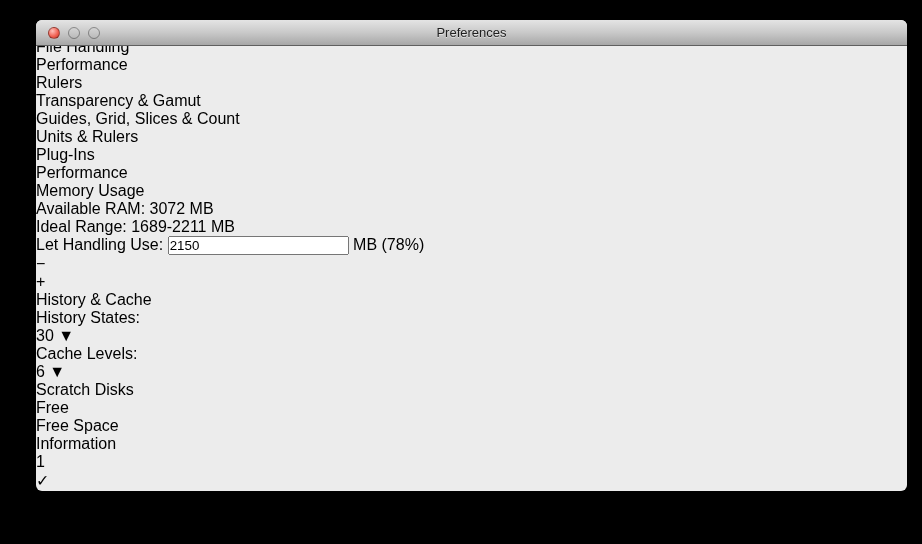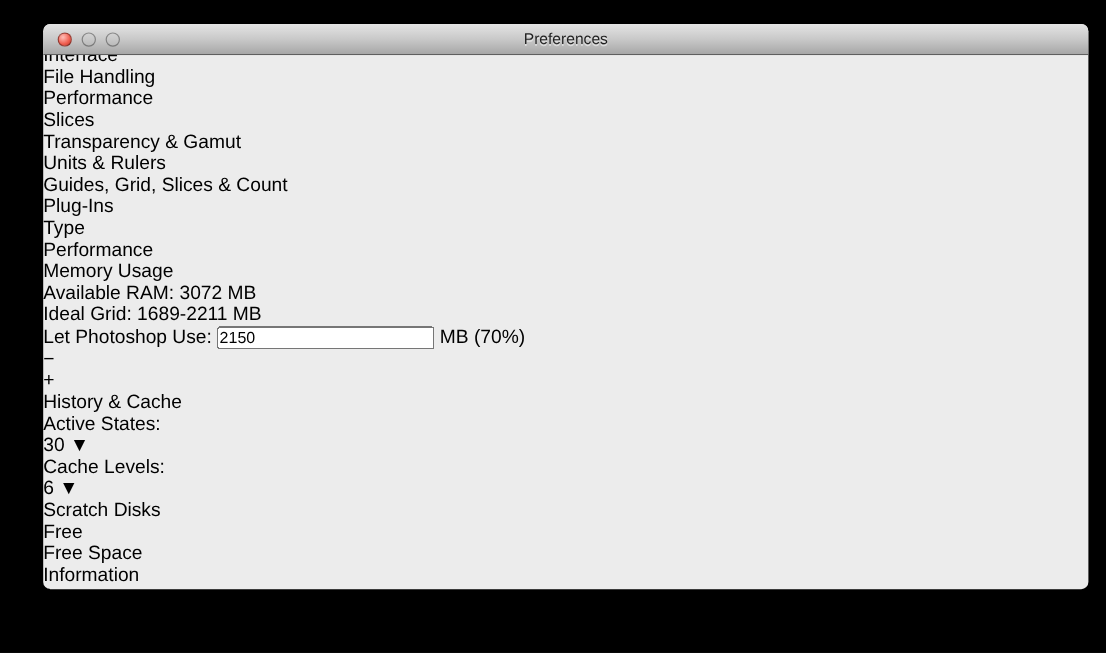--- a/index.html
+++ b/index.html
@@ -77,62 +77,60 @@
     <div class="tl-group">
       <span class="tl red"></span>
       <span class="tl yellow"></span>
       <span class="tl green"></span>
     </div>
     <div class="title">Preferences</div>
   </div>
 
   <div class="sidebar">
     <div class="side-item">General</div>
-    <div class="side-item">Interface</div>
     <div class="side-item">File Handling</div>
     <div class="side-item selected">Performance</div>
-    <div class="side-item">Slices</div>
+    <div class="side-item">Rulers</div>
     <div class="side-item">Transparency &amp; Gamut</div>
+    <div class="side-item">Guides, Grid, Slices &amp; Count</div>
     <div class="side-item">Units &amp; Rulers</div>
-    <div class="side-item">Guides, Grid, Slices &amp; Count</div>
     <div class="side-item">Plug-Ins</div>
-    <div class="side-item">Type</div>
   </div>
 
   <div class="page-title">Performance</div>
 
   <div class="group" id="g-memory">
     <span class="legend">Memory Usage</span>
     <div class="mem-row" id="mem-row1">
       <span class="mem-label">Available RAM:</span>
       <span class="mem-value">3072 MB</span>
     </div>
     <div class="mem-row" id="mem-row2">
-      <span class="mem-label">Ideal Grid:</span>
+      <span class="mem-label">Ideal Range:</span>
       <span class="mem-value">1689-2211 MB</span>
     </div>
     <div class="mem-row" id="mem-row3">
-      <span class="mem-label">Let Photoshop Use:</span>
+      <span class="mem-label">Let Handling Use:</span>
       <input class="mem-input" value="2150" style="">
-      <span class="mem-suffix">MB (70%)</span>
+      <span class="mem-suffix">MB (78%)</span>
     </div>
     <div class="slider-row">
       <div class="step-btn" id="mem-minus"><span>−</span></div>
       <div class="slider-track">
         <div class="slider-fill" style="width: 70%;"></div>
         <div class="slider-thumb" style="left: calc(70% - 5px);"></div>
       </div>
       <div class="step-btn" id="mem-plus"><span>+</span></div>
     </div>
   </div>
 
   <div class="group" id="g-history">
     <span class="legend">History &amp; Cache</span>
     <div class="hc-row" id="hc-row1">
-      <span class="hc-label">Active States:</span>
+      <span class="hc-label">History States:</span>
       <div class="combo">
         <span class="combo-value">30</span>
         <span class="combo-btn"><span>▼</span></span>
       </div>
     </div>
     <div class="hc-row" id="hc-row2">
       <span class="hc-label">Cache Levels:</span>
       <div class="combo">
         <span class="combo-value">6</span>
         <span class="combo-btn"><span>▼</span></span>

